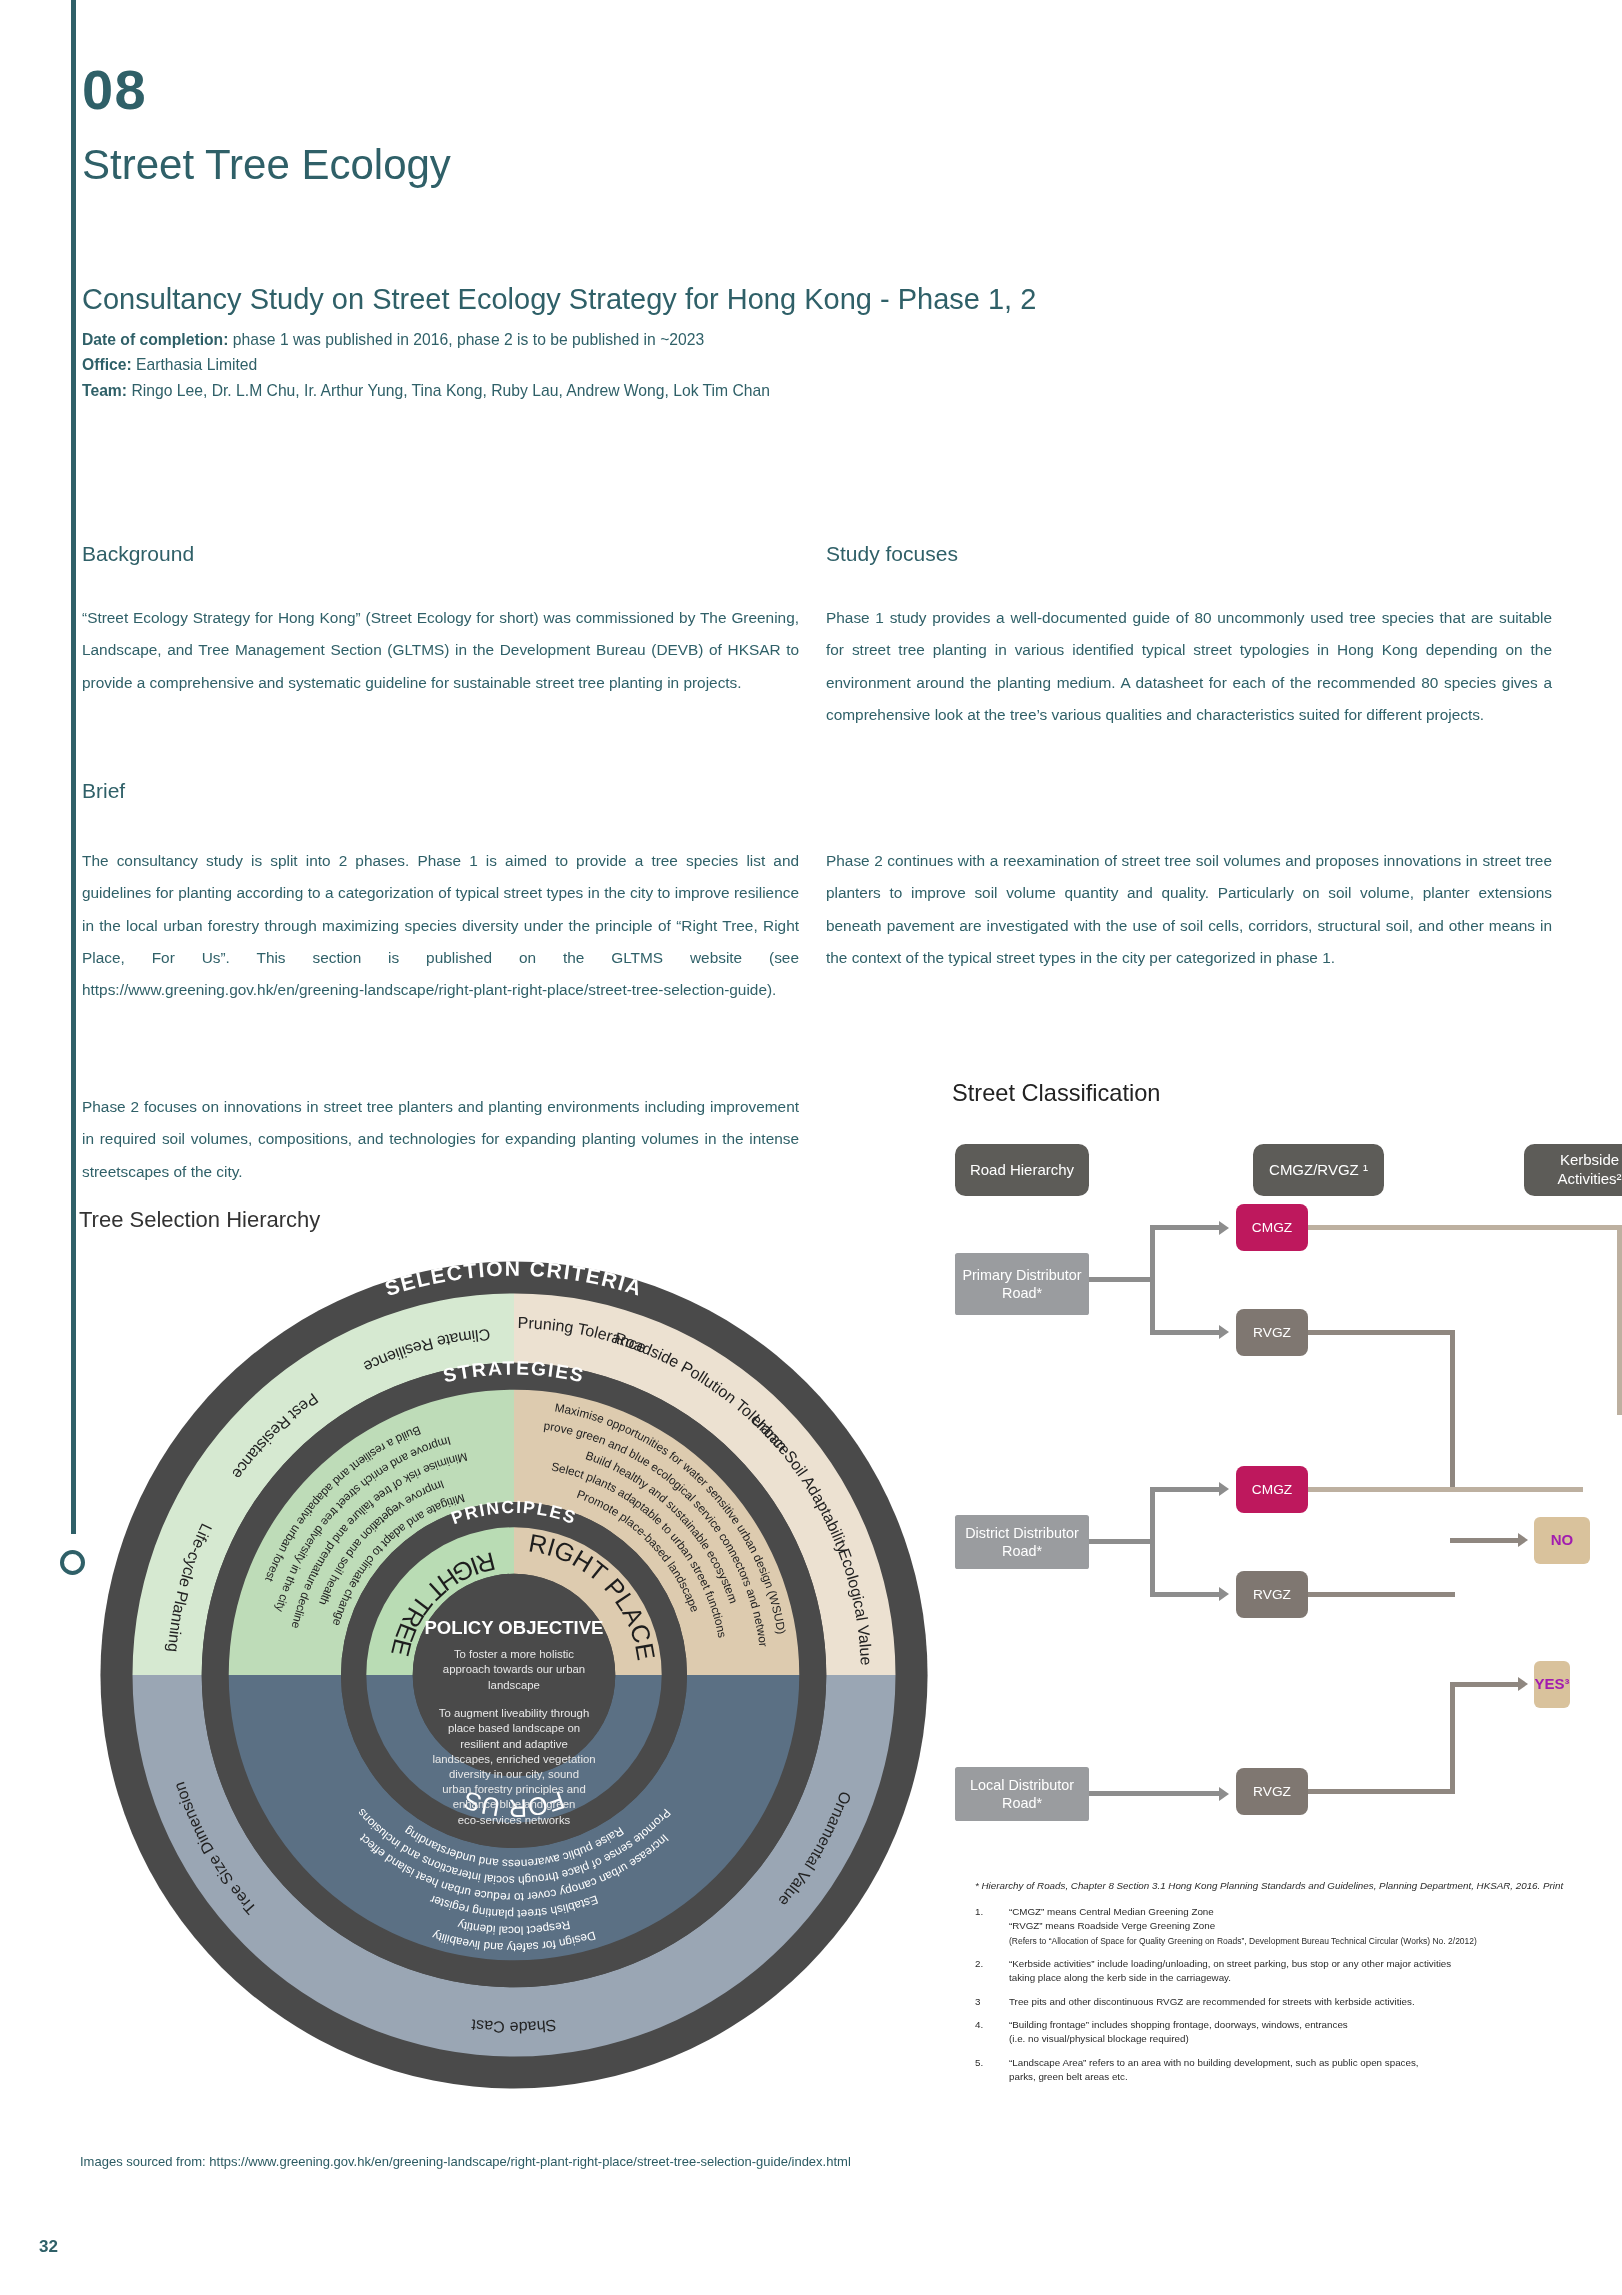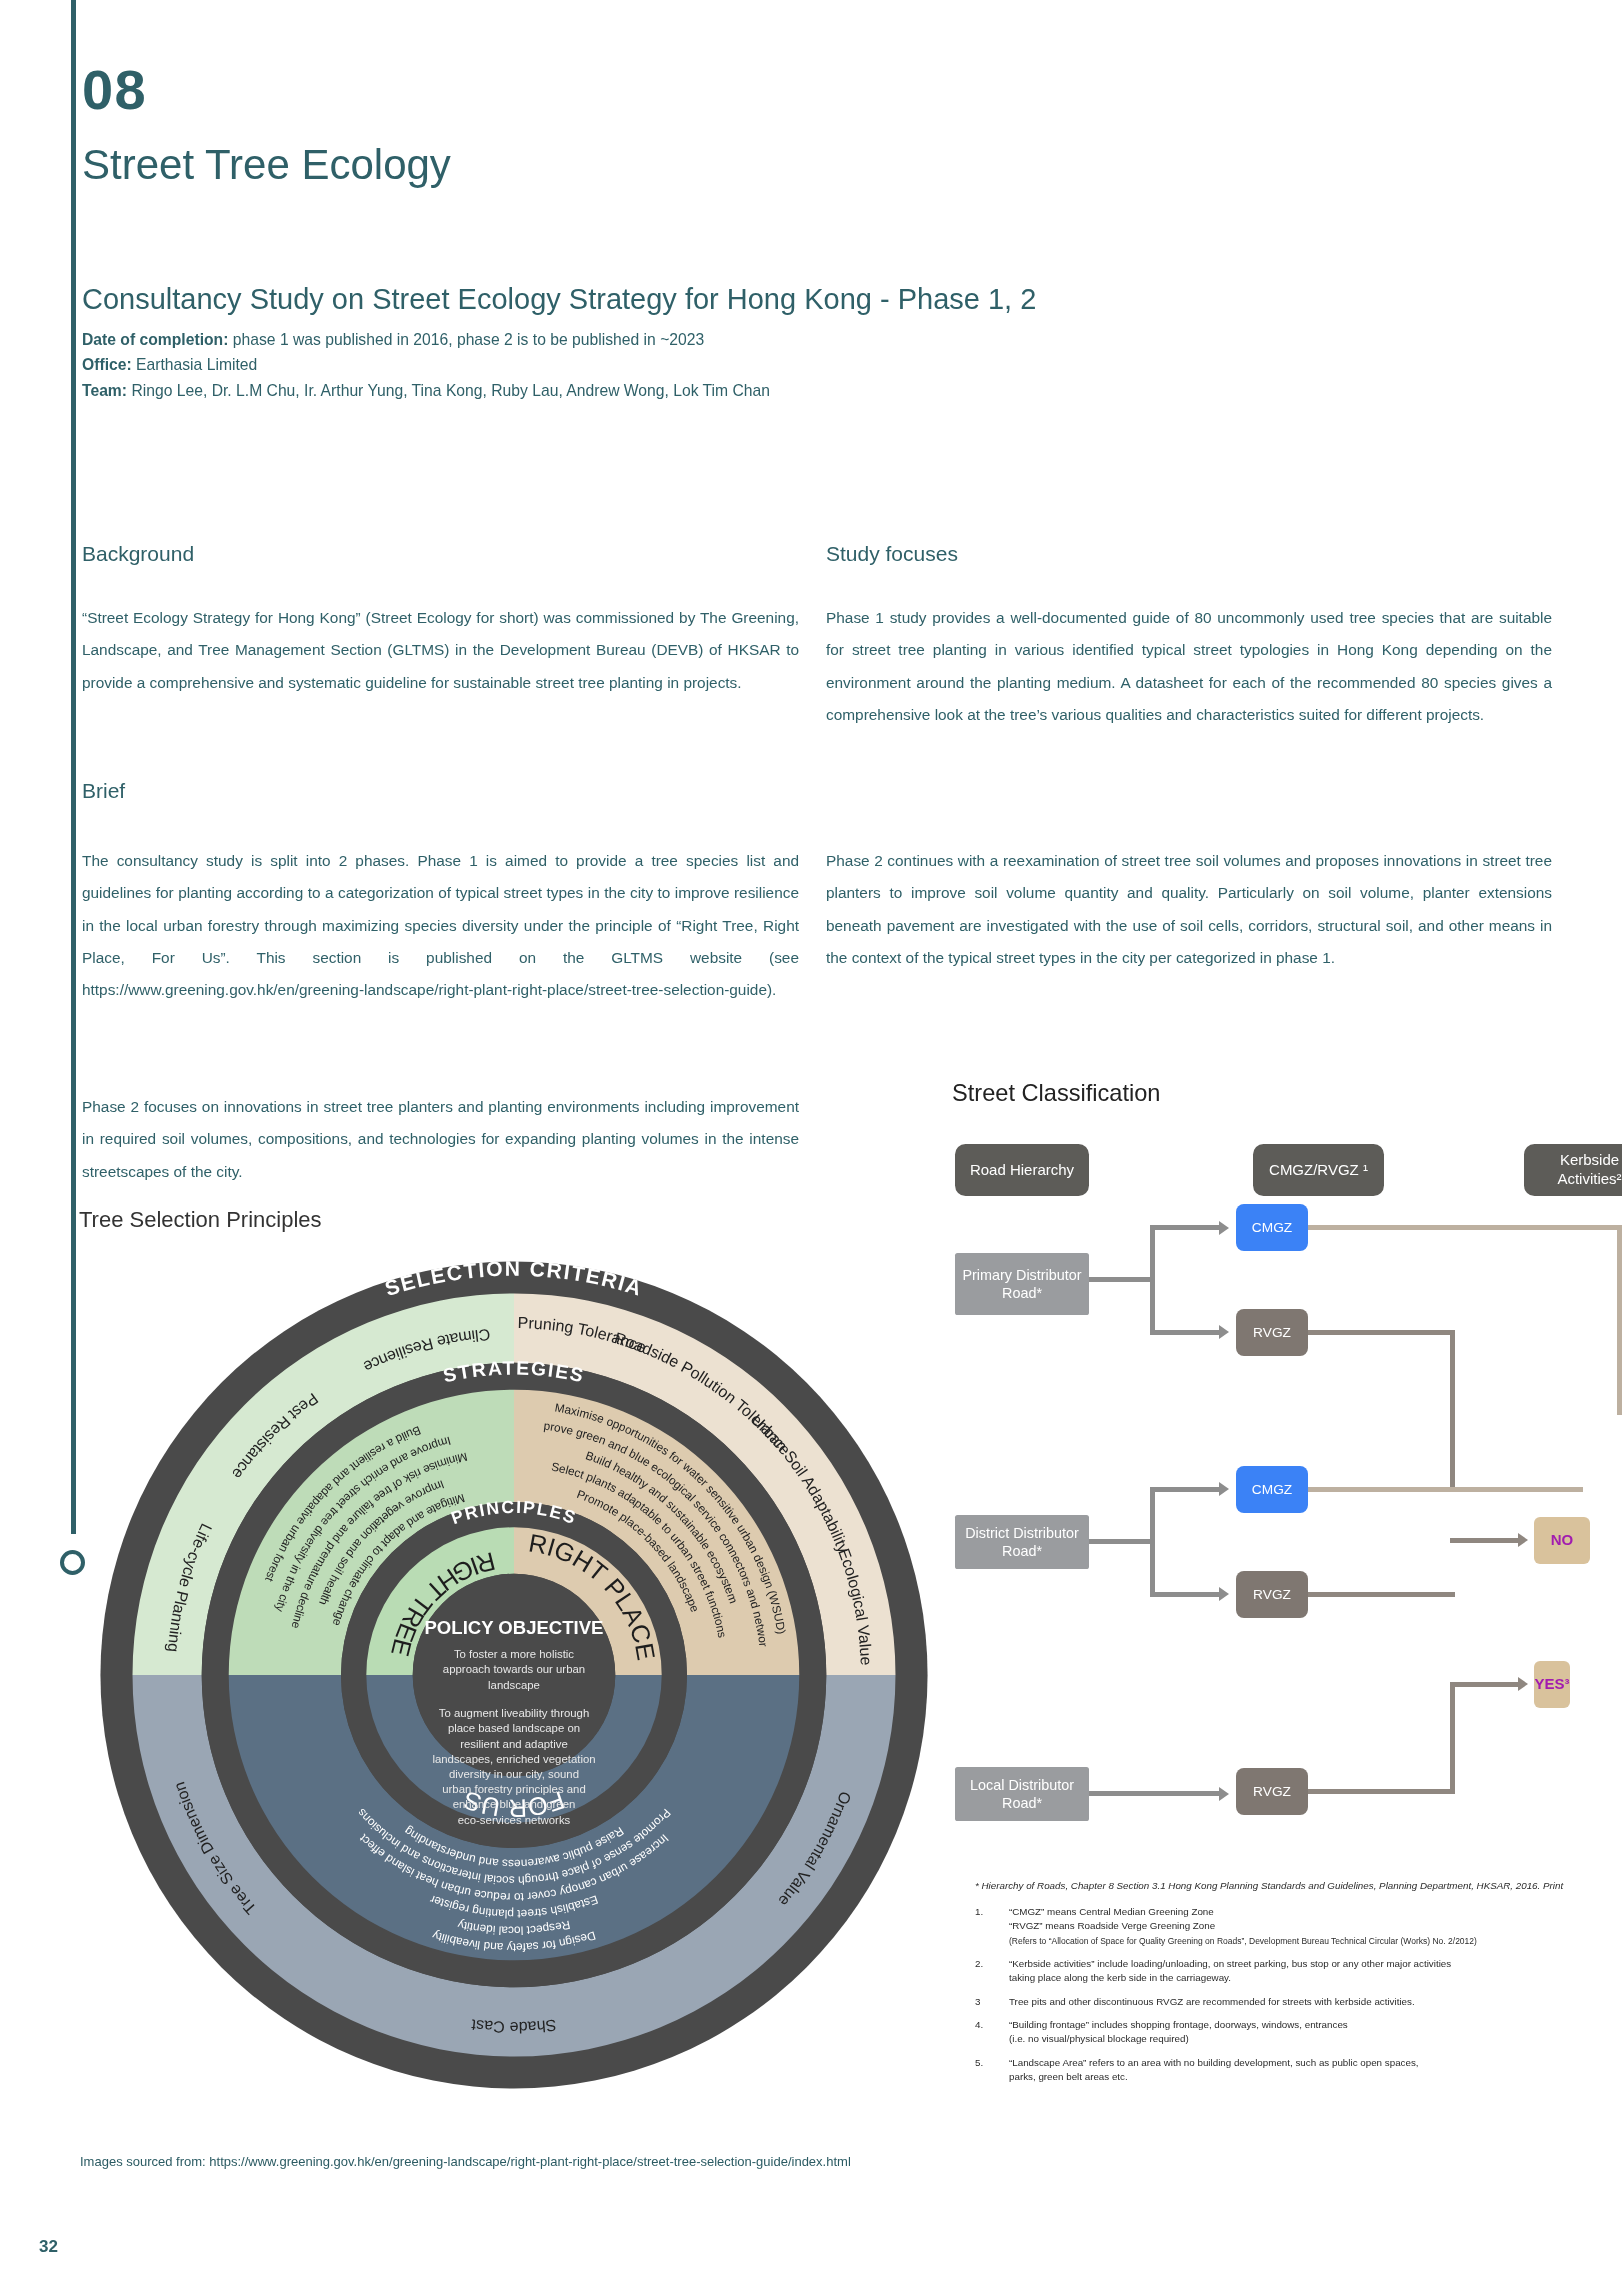--- a/index.html
+++ b/index.html
@@ -48,21 +48,21 @@
   
   .wheel{position:absolute;left:92px;top:1253px;width:844px;height:844px;}
   .wheel svg{width:100%;height:100%;display:block;}
 
   
   .flow{position:absolute;left:942px;top:1106px;width:681px;height:746px;}
   .fnode{position:absolute;border-radius:7.9px;display:flex;align-items:center;justify-content:center;
          text-align:center;color:#fff;font-size:13.7px;line-height:1.25;box-sizing:border-box;padding:2.6px 5.2px;}
   .hdr-node{background:#5d5c58;border-radius:10.5px;font-size:15px;}
   .road-node{background:#9a9c9f;border-radius:2.6px;font-size:14.4px;}
-  .cmgz-node{background:#3b82f6;}
+  .cmgz-node{background:#be185d;}
   .rvgz-node{background:#7f7771;}
   .yn-node{background:#d9c29c;color:#a21caf;font-size:15px;border-radius:6px;font-weight:bold;}
   .conn{position:absolute;background:#8d8d8d;}
   .conn.tan{background:#bdb0a0;}
   .conn.brown{background:#8f8780;}
   .arw{position:absolute;width:0;height:0;border-top:7.2px solid transparent;border-bottom:7.2px solid transparent;border-left:10.5px solid #8d8d8d;}
   .arw.brown{border-left-color:#8f8780;}
 
   
   .fn-wrap{position:absolute;left:975px;top:1879px;width:628px;color:#2b2b2b;font-size:9.8px;line-height:1.42;}
@@ -97,21 +97,21 @@
   <div class="col-h" id="h-background">Background</div>
   <div class="col-p" id="p-background">“Street Ecology Strategy for Hong Kong” (Street Ecology for short) was commissioned by The Greening, Landscape, and Tree Management Section (GLTMS) in the Development Bureau (DEVB) of HKSAR to provide a comprehensive and systematic guideline for sustainable street tree planting in projects.</div>
   <div class="col-h" id="h-brief">Brief</div>
   <div class="col-p" id="p-brief1">The consultancy study is split into 2 phases. Phase 1 is aimed to provide a tree species list and guidelines for planting according to a categorization of typical street types in the city to improve resilience in the local urban forestry through maximizing species diversity under the principle of “Right Tree, Right Place, For Us”. This section is published on the GLTMS website (see https://www.greening.gov.hk/en/greening-landscape/right-plant-right-place/street-tree-selection-guide).</div>
   <div class="col-p" id="p-brief2">Phase 2 focuses on innovations in street tree planters and planting environments including improvement in required soil volumes, compositions, and technologies for expanding planting volumes in the intense streetscapes of the city.</div>
 
   <div class="col-h" id="h-focus">Study focuses</div>
   <div class="col-p" id="p-focus1">Phase 1 study provides a well-documented guide of 80 uncommonly used tree species that are suitable for street tree planting in various identified typical street typologies in Hong Kong depending on the environment around the planting medium. A datasheet for each of the recommended 80 species gives a comprehensive look at the tree’s various qualities and characteristics suited for different projects.</div>
   <div class="col-p" id="p-focus2">Phase 2 continues with a reexamination of street tree soil volumes and proposes innovations in street tree planters to improve soil volume quantity and quality. Particularly on soil volume, planter extensions beneath pavement are investigated with the use of soil cells, corridors, structural soil, and other means in the context of the typical street types in the city per categorized in phase 1.</div>
 
-  <div class="fig-h" id="h-tsp">Tree Selection Principles</div>
+  <div class="fig-h" id="h-tsp">Tree Selection Hierarchy</div>
   <div class="fig-h" id="h-sc">Street Classification</div>
 
   <div class="wheel">
     <svg viewBox="0 0 1000 1000" id="wheel-svg">
       <defs>
 
         <path id="arcOuterTop" d="M 100,500 A 400,400 0 0 1 900,500" fill="none"></path>
         <path id="arcMidTop" d="M 185,500 A 315,315 0 0 1 815,500" fill="none"></path>
         <path id="arcInnTop" d="M 288,500 A 212,212 0 0 1 712,500" fill="none"></path>
       </defs>

